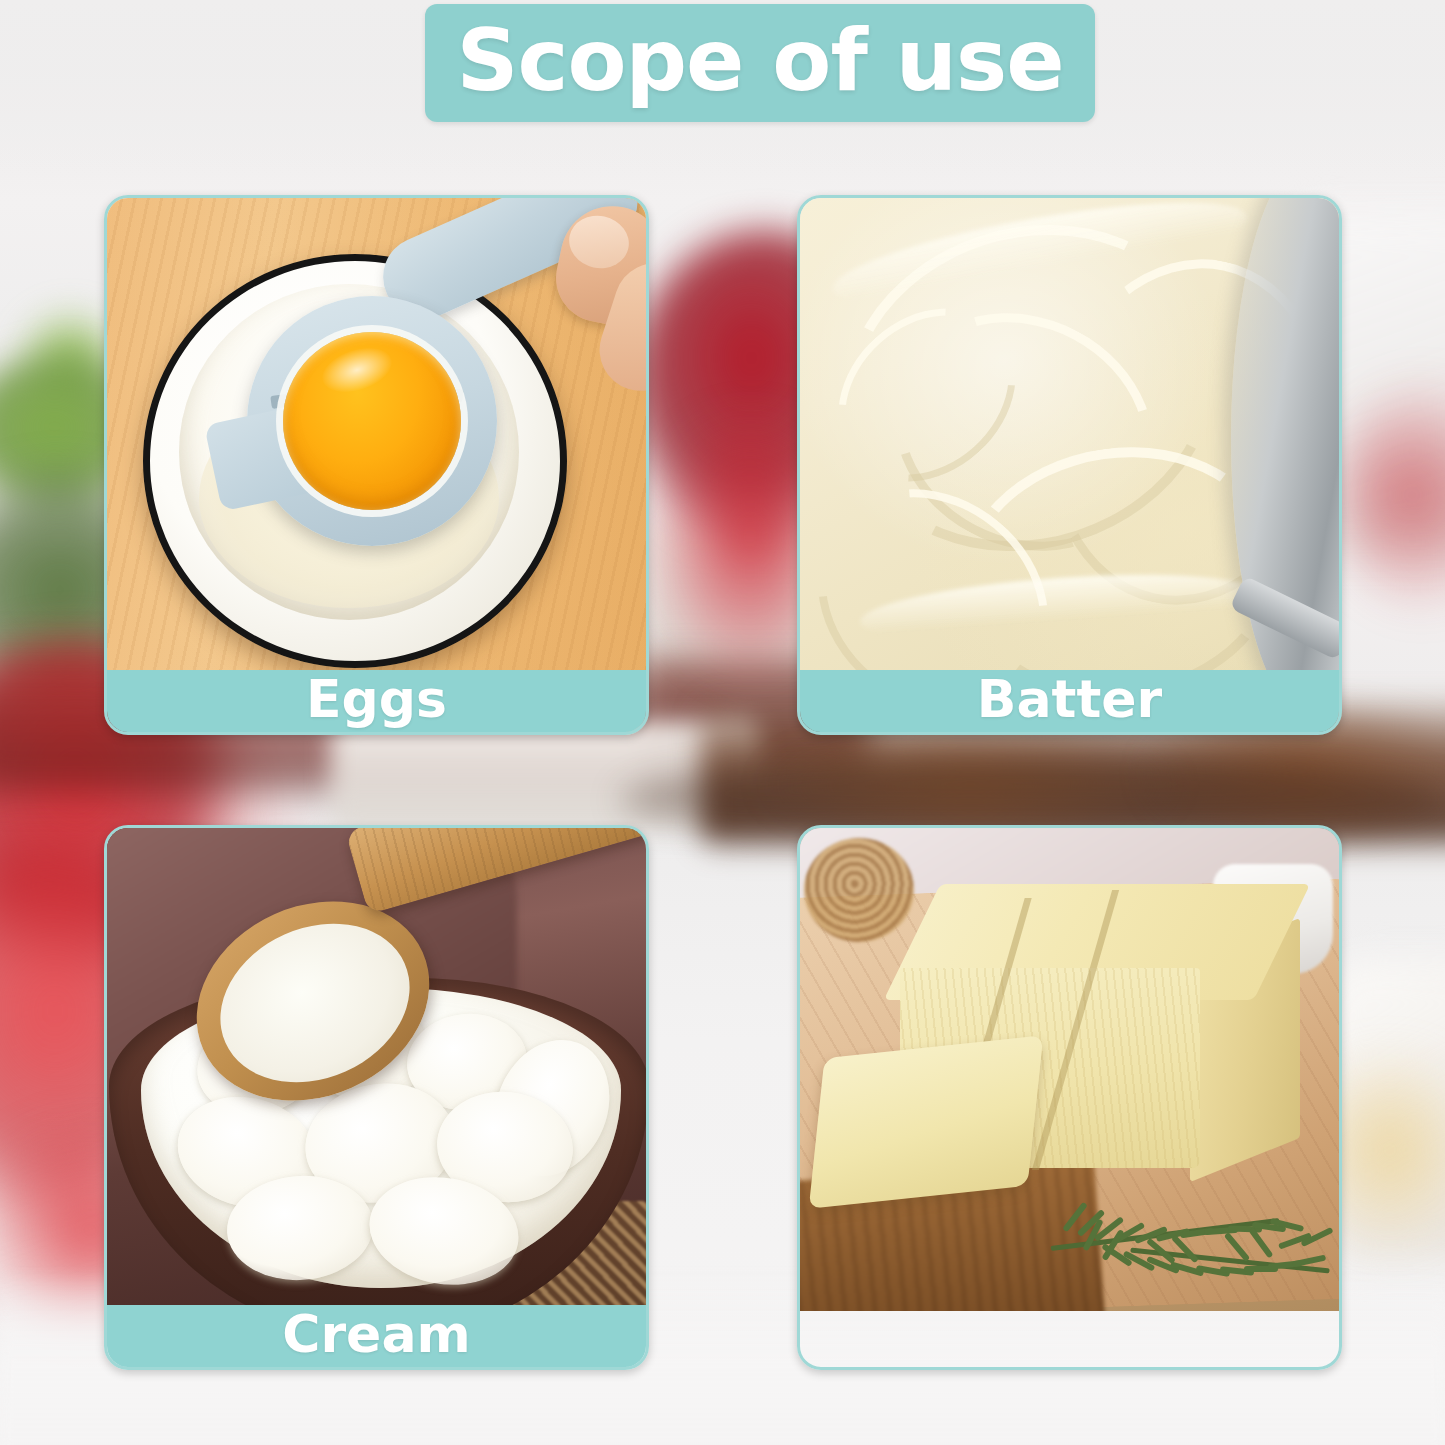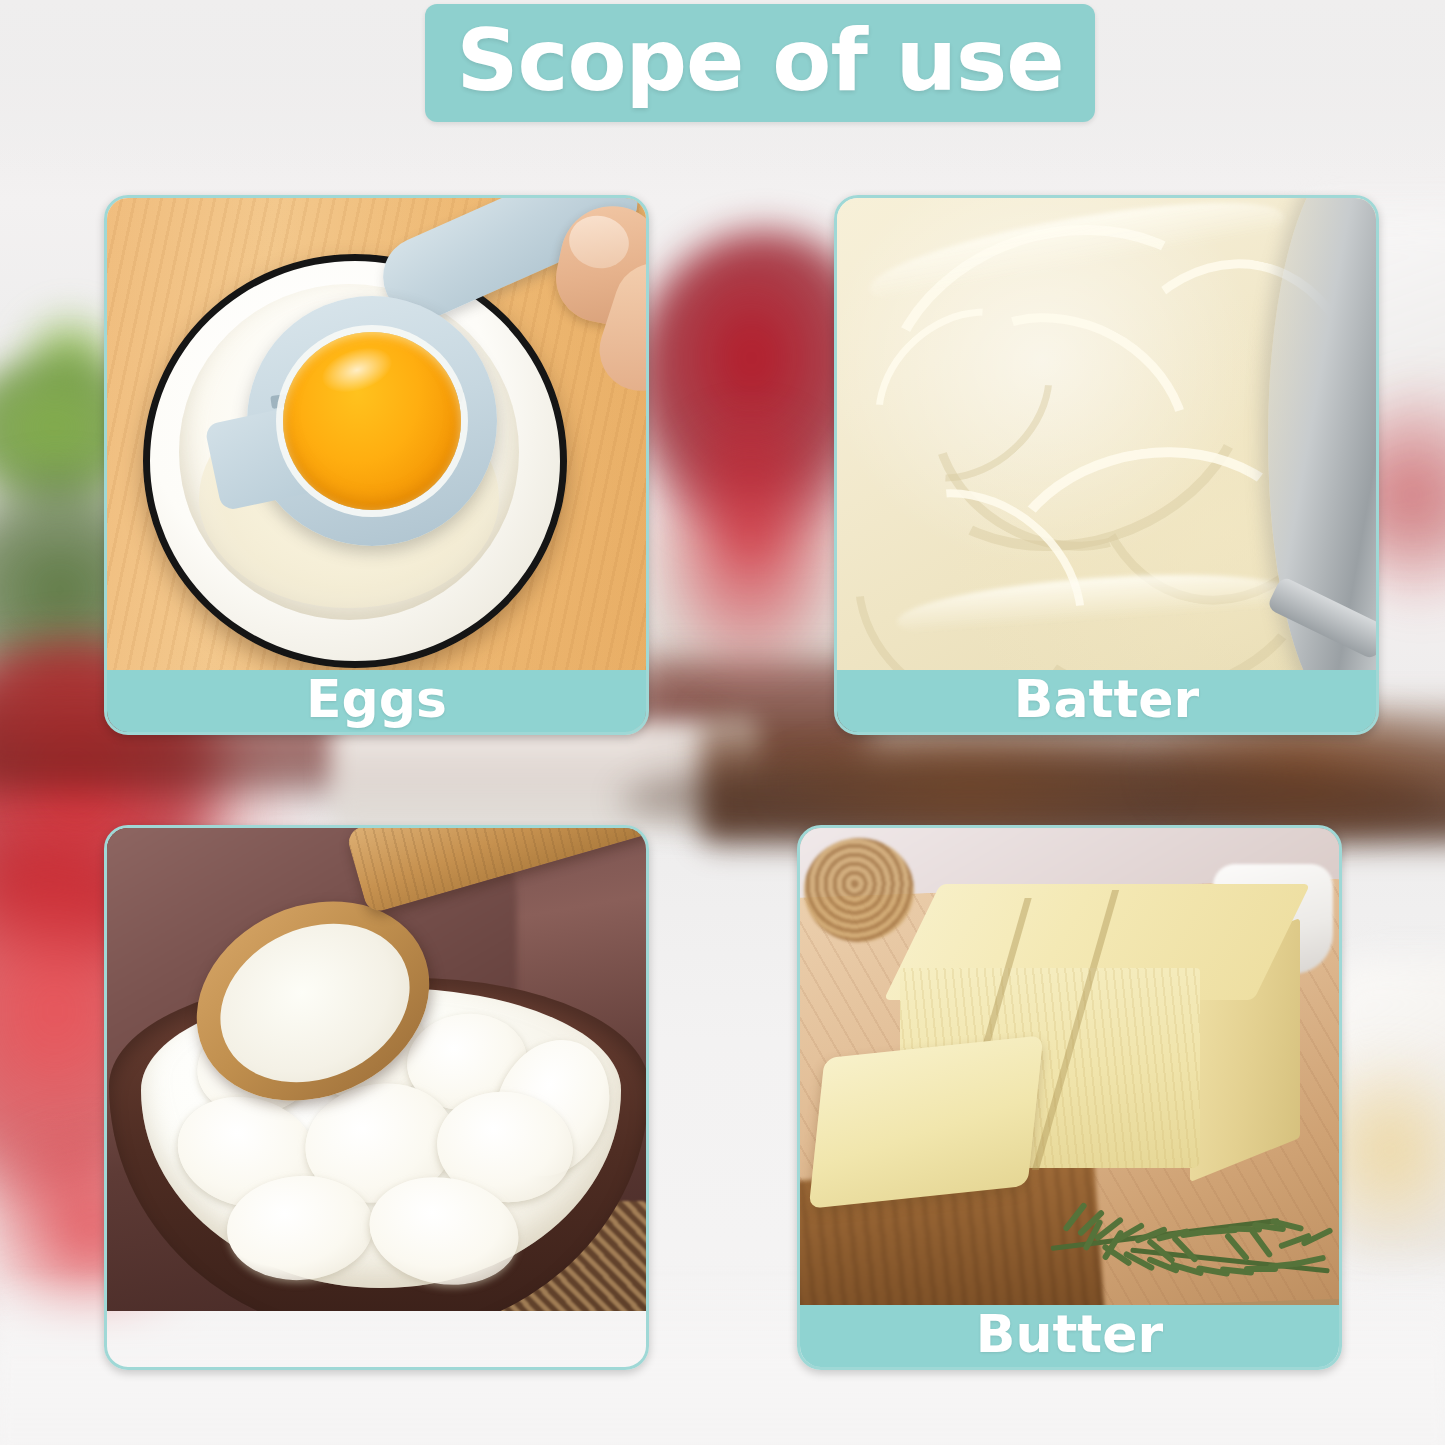--- a/index.html
+++ b/index.html
@@ -591,21 +591,21 @@
       <div class="sep-hole-gloss"></div>
       <div class="finger-1"></div>
       <div class="finger-nail"></div>
       <div class="finger-2"></div>
     </div>
     <div class="card-label" id="label-eggs" style="height: 62px; background: rgb(143, 211, 209);">
       <span class="card-label-text noselect">Eggs</span>
     </div>
   </div>
 
-  <div class="card" id="card-batter" style="left: 797px; top: 195px; width: 545px; height: 540px; border: 3px solid rgb(159, 216, 214); box-sizing: border-box; margin-left: 37px;">
+  <div class="card" id="card-batter" style="left: 797px; top: 195px; width: 545px; height: 540px; border: 3px solid rgb(159, 216, 214); box-sizing: border-box;">
     <div class="card-photo" id="photo-batter" style="height: 478px;">
       <div class="p-batter"></div>
       <div class="batter-swirl bs1"></div>
       <div class="batter-swirl bs2"></div>
       <div class="batter-swirl bs3"></div>
       <div class="batter-swirl bs4"></div>
       <div class="batter-swirl bs5"></div>
       <div class="batter-swirl bs6"></div>
       <div class="batter-ridge br1"></div>
       <div class="batter-ridge br2"></div>
@@ -629,20 +629,23 @@
       <div class="swirl sw3"></div>
       <div class="swirl sw9"></div>
       <div class="swirl sw4"></div>
       <div class="swirl sw5"></div>
       <div class="swirl sw6"></div>
       <div class="swirl sw7"></div>
       <div class="swirl sw8"></div>
       <div class="cream-spoon-bowl"></div>
       <div class="cream-spoon-hollow"></div>
       <div class="cream-spoon-stick"></div>
+    </div>
+    <div class="card-label" id="label-cream" style="height: 62px; background: rgb(143, 211, 209);">
+      <span class="card-label-text noselect">Cream</span>
     </div>
   </div>
 
   <div class="card" id="card-butter" style="left: 797px; top: 825px; width: 545px; height: 545px; border: 3px solid rgb(159, 216, 214); box-sizing: border-box;">
     <div class="card-photo" id="photo-butter" style="height: 483px;">
       <div class="p-butter"></div>
       <div class="butter-cloth"></div>
       <div class="butter-paper"></div>
       <div class="butter-wood"></div>
       <div class="butter-twine"></div>
@@ -677,18 +680,15 @@
         <div class="rm-leaf" style="position: absolute; left: 492px; top: 430px; transform: rotate(-12deg);"></div>
         <div class="rm-leaf" style="position: absolute; left: 276px; top: 404px; transform: rotate(-62deg);"></div>
         <div class="rm-leaf" style="position: absolute; left: 296px; top: 414px; transform: rotate(-58deg);"></div>
         <div class="rm-leaf" style="position: absolute; left: 344px; top: 420px; transform: rotate(40deg);"></div>
         <div class="rm-leaf" style="position: absolute; left: 368px; top: 418px; transform: rotate(46deg);"></div>
         <div class="rm-leaf" style="position: absolute; left: 420px; top: 416px; transform: rotate(50deg);"></div>
         <div class="rm-leaf" style="position: absolute; left: 444px; top: 412px; transform: rotate(54deg);"></div>
         <div class="rm-leaf" style="position: absolute; left: 478px; top: 410px; transform: rotate(-20deg);"></div>
         <div class="rm-leaf" style="position: absolute; left: 500px; top: 406px; transform: rotate(-26deg);"></div>
       </div>
-    <div class="card-label" id="label-butter" style="height: 62px; background: rgb(143, 211, 209);">
-      <span class="card-label-text noselect">Butter</span>
-    </div>
   </div>
 
 </div>
 
 </body></html>

